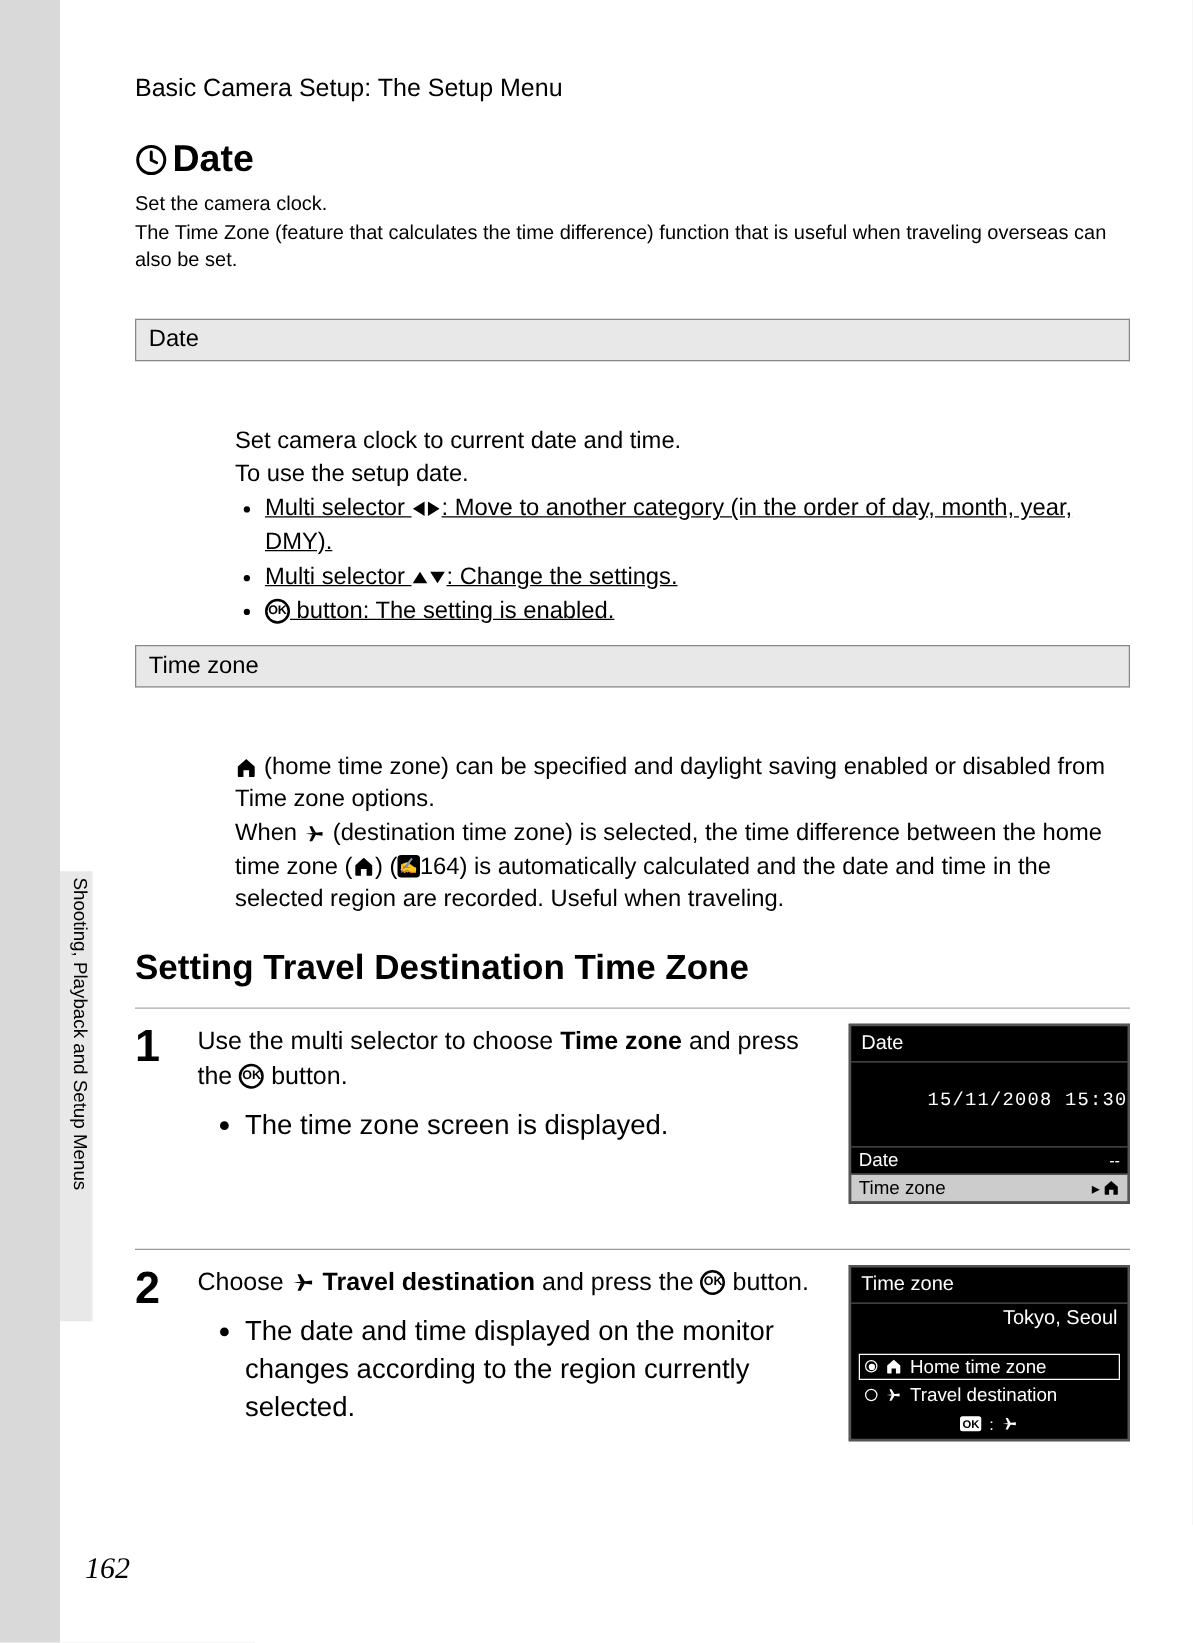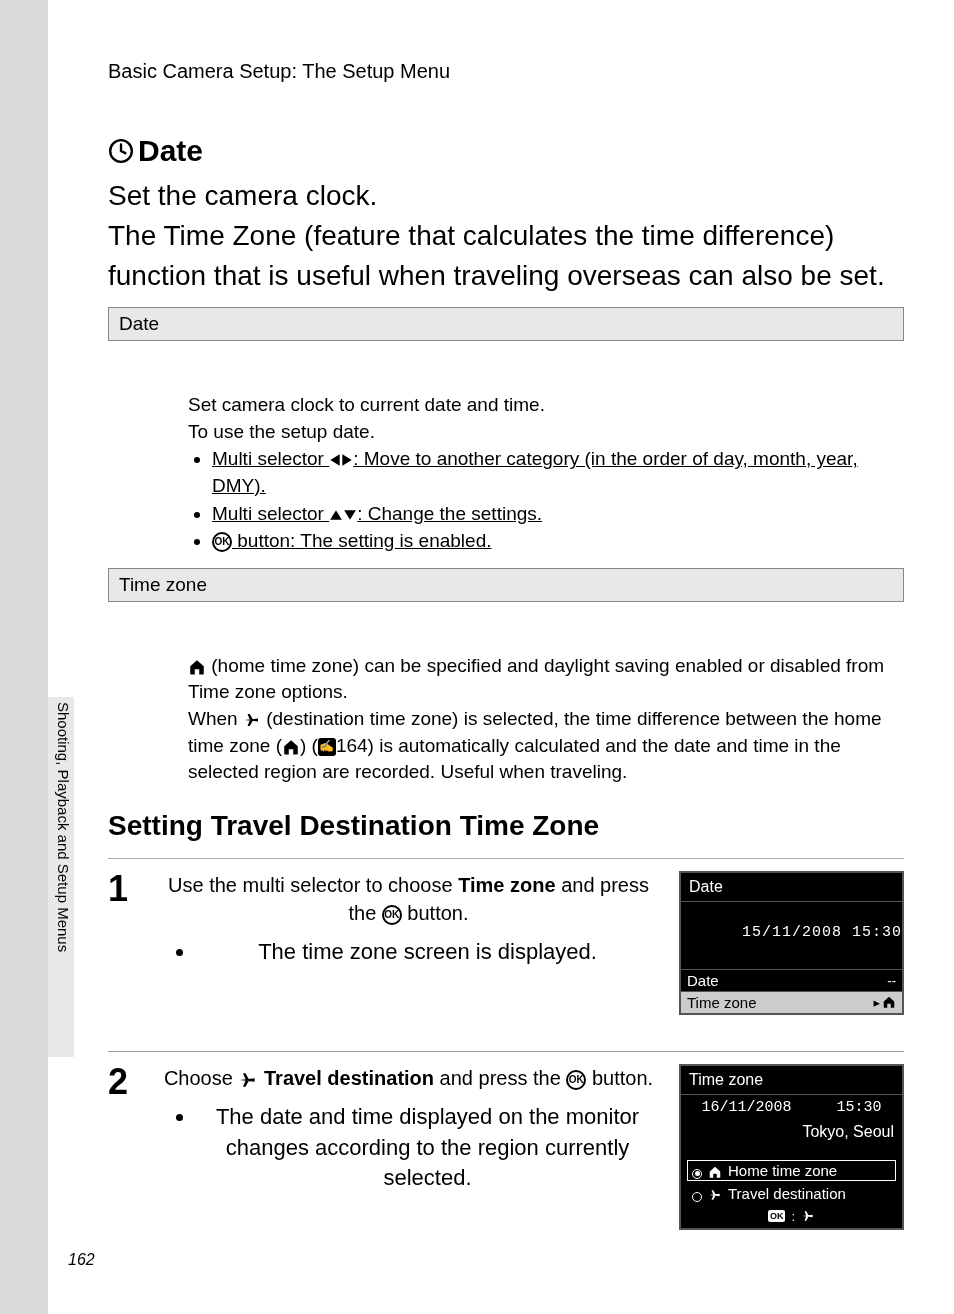--- a/index.html
+++ b/index.html
@@ -16,36 +16,36 @@
     position: absolute;
     left: 48px;
     top: 0;
     width: 906px;
     height: 1314px;
     padding: 60px 50px 40px 60px;
   }
   .breadcrumb {
     font-size: 20px;
     color: #000;
-    margin-bottom: 51px;
+    margin-bottom: 28px;
     font-family: Arial, Helvetica, sans-serif;
   }
   .h1 {
     font-size: 30px;
     font-weight: bold;
     font-family: Arial, Helvetica, sans-serif;
     display: flex;
     align-items: center;
     gap: 4px;
     margin-bottom: 8px;
   }
   .intro {
-    font-size: 28px;
+    font-size: 16px;
     line-height: 1.42;
-    margin-bottom: 12px;
+    margin-bottom: 34px;
     font-family: Arial, Helvetica, sans-serif;
     color: #000;
   }
   .tbl-head {
     background: #e8e8e8;
     border: 1px solid #888;
     padding: 5px 10px;
     font-size: 19px;
     font-family: Arial, Helvetica, sans-serif;
   }
@@ -84,21 +84,20 @@
     font-family: Arial, Helvetica, sans-serif;
     line-height: 1;
     width: 30px;
     flex-shrink: 0;
   }
   .step-text {
     flex: 1;
     font-size: 20px;
     line-height: 1.4;
     font-family: Arial, Helvetica, sans-serif;
-    text-align: center;
   }
   .step-text .title {
     margin-bottom: 10px;
   }
   .step-text ul {
     list-style: disc;
     padding-left: 38px;
     font-size: 22px;
   }
   .lcd {
@@ -134,21 +133,21 @@
   .lcd2-date {
     text-align: center;
     font-family: 'Courier New', monospace;
     font-size: 15px;
     padding: 4px 0;
   }
   .lcd2-loc { padding: 3px 8px; font-size: 16px; text-align: right; }
   .lcd2-sp { height: 14px; }
   .opt {
     display: flex;
-    align-items: flex-end;
+    align-items: center;
     gap: 6px;
     margin: 2px 6px;
     padding: 1px 4px;
     font-size: 15px;
     border: 1px solid transparent;
   }
   .opt.sel { border-color: #fff; }
   .opt .radio {
     width: 10px; height: 10px; border: 1.5px solid #fff; border-radius: 50%;
     display:inline-flex;align-items:center;justify-content:center;
@@ -181,22 +180,22 @@
     font-family: Arial, Helvetica, sans-serif;
     writing-mode: vertical-rl;
     text-align: left;
     white-space: nowrap;
   }
   .page-num {
     position: absolute;
     left: 68px;
     bottom: 45px;
     font-style: italic;
-    font-size: 16px;
-    font-family: Liberation Sans, sans-serif;
+    font-size: 24px;
+    font-family: Liberation Serif, serif;
   }
   .inline-icon { display:inline-flex; vertical-align:middle; }
   .inline-icon svg { display:block; }
   .ok-badge {
     display:inline-flex;align-items:center;justify-content:center;
     border:2px solid #000;border-radius:50%;width:20px;height:20px;
     font-size:10px;font-weight:bold;vertical-align:middle;
     font-family:Arial,sans-serif;
   }
   .manual-badge {
@@ -326,23 +325,20 @@
               <path d="M2 12l18-2v4L2 12zm7-1l-3-7h3l4 7zm0 2l-3 7h3l4-7z" fill="#000"></path>
             </svg>
           </span><span class="b"> Travel destination</span><span> and press the </span><span class="ok-badge">OK</span><span> button.</span>
       </div>
       <ul>
           <li>The date and time displayed on the monitor changes according to the region currently selected.</li>
         </ul>
     </div>
     <div class="lcd">
       <div class="lcd-title">Time zone</div>
-      <div class="lcd2-date">
-        <span>16/11/2008</span>&nbsp;&nbsp;&nbsp;&nbsp;&nbsp;<span>15:30</span>
-      </div>
       <div class="lcd2-loc">Tokyo, Seoul</div>
       <div class="lcd2-sp"></div>
       <div class="opt sel">
         <span class="radio on"></span>
         <span class="lcd-home-icon">
             <svg width="14" height="14" viewBox="0 0 24 24">
               <path d="M3 11l9-8 9 8v10a1 1 0 0 1-1 1h-5v-7h-6v7H4a1 1 0 0 1-1-1z" fill="#fff"></path>
             </svg>
           </span>
         <span>Home time zone</span>

